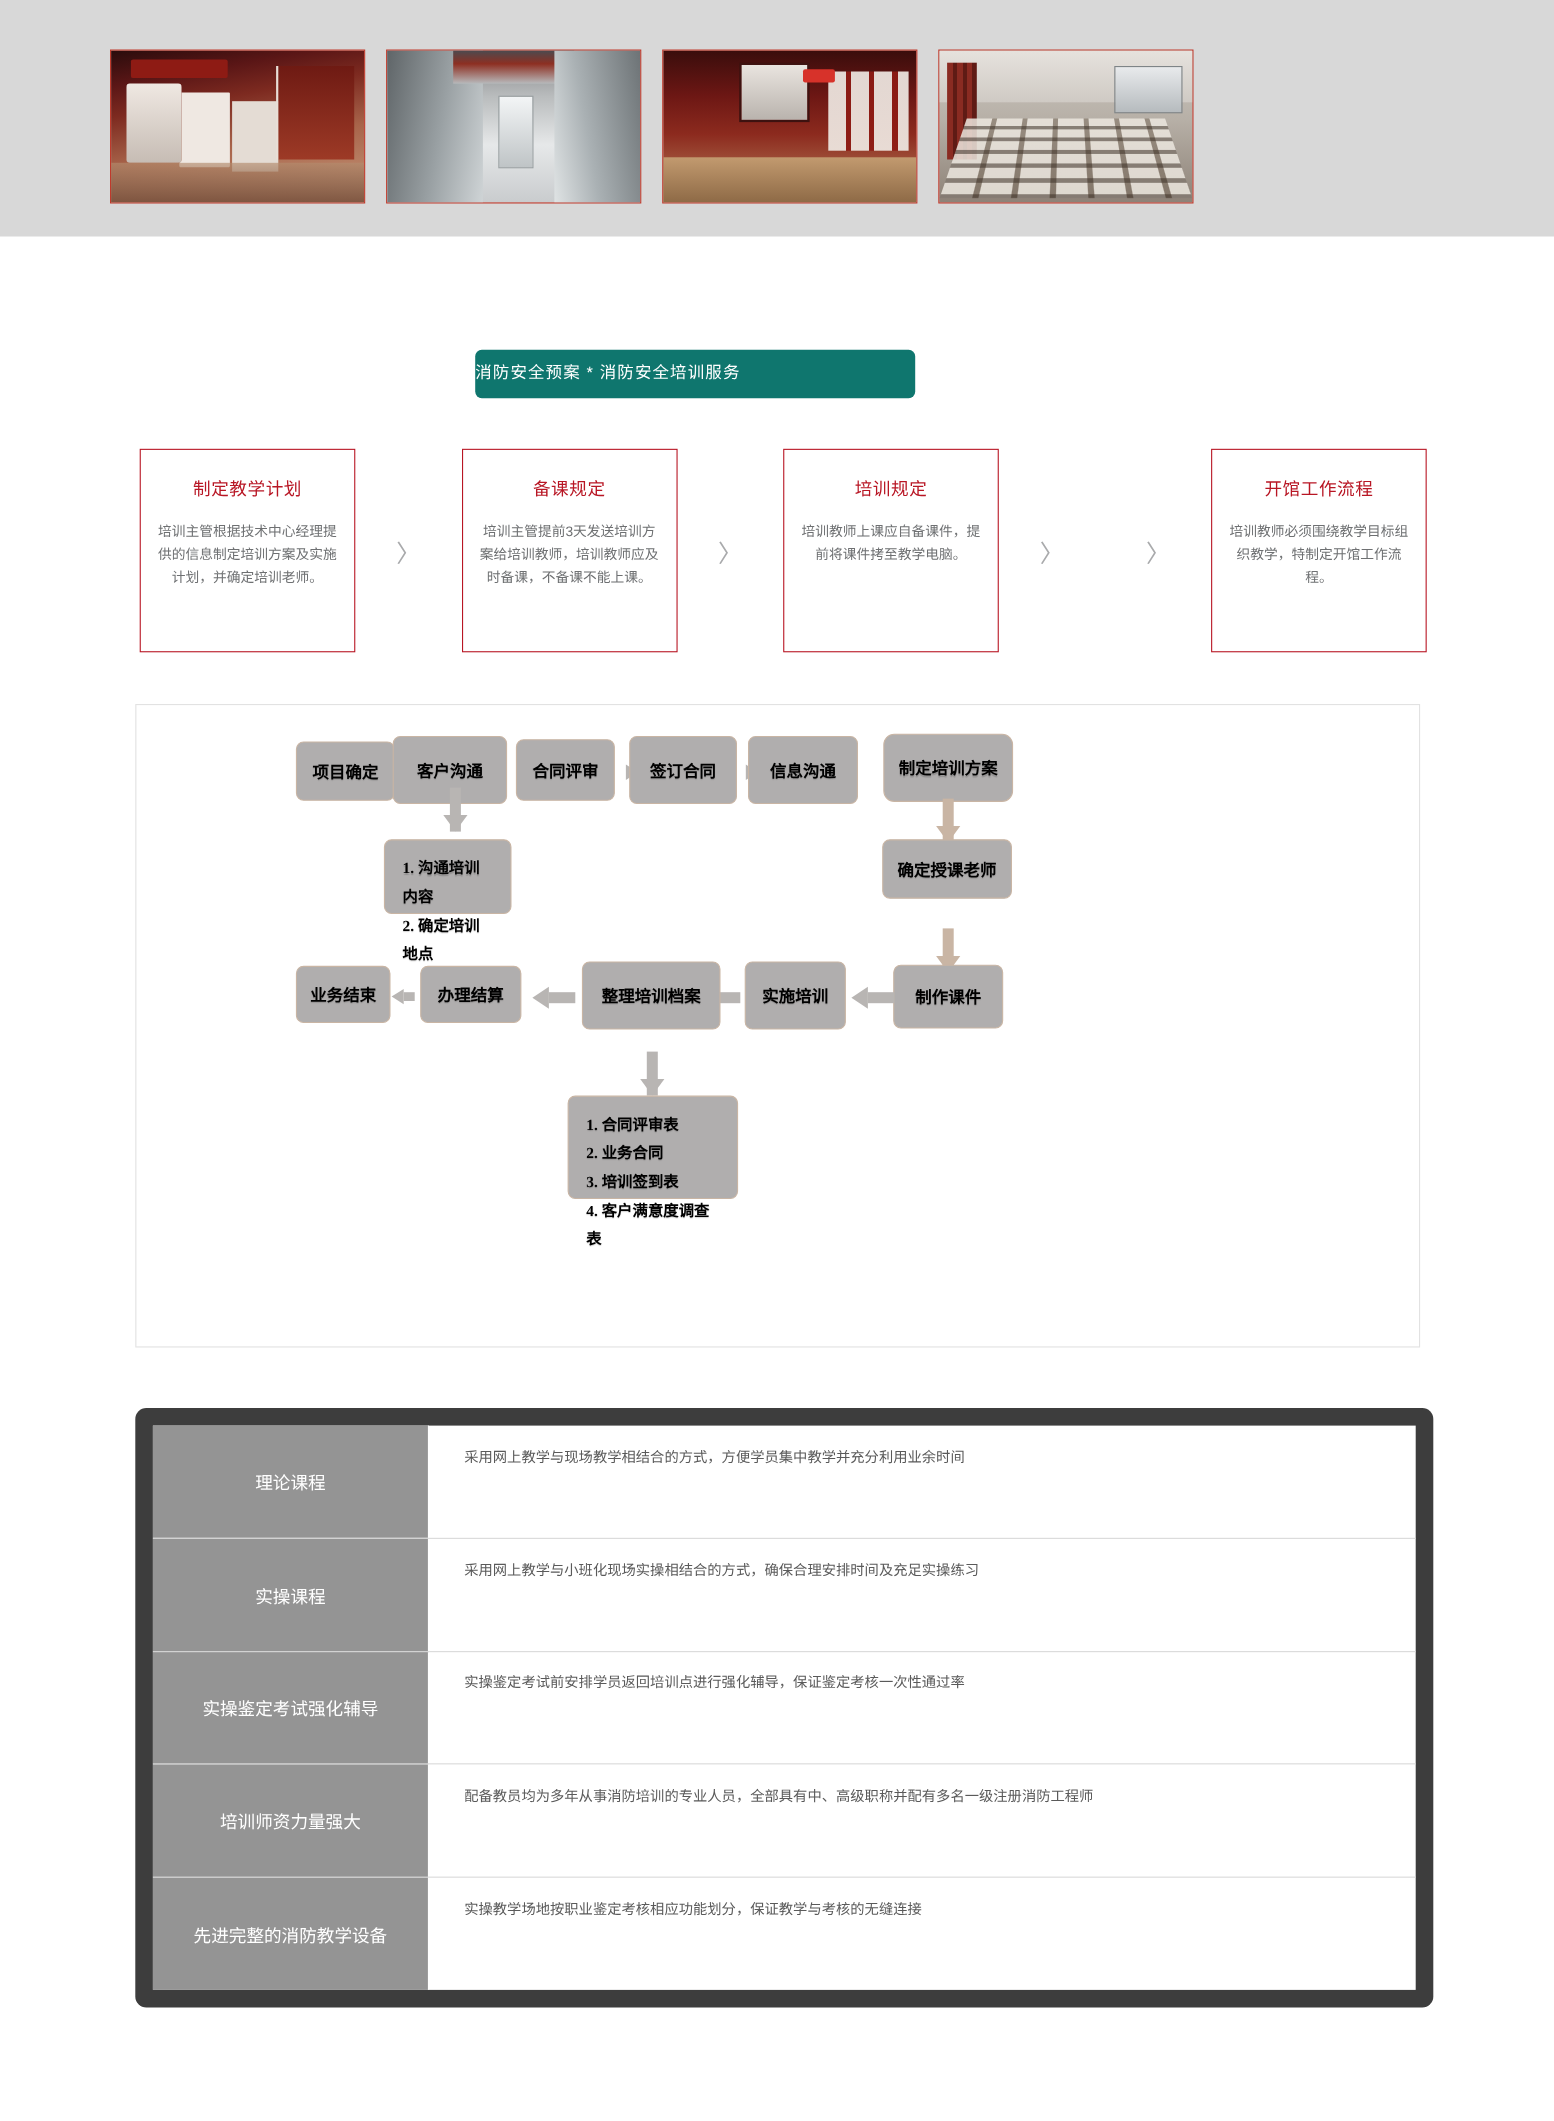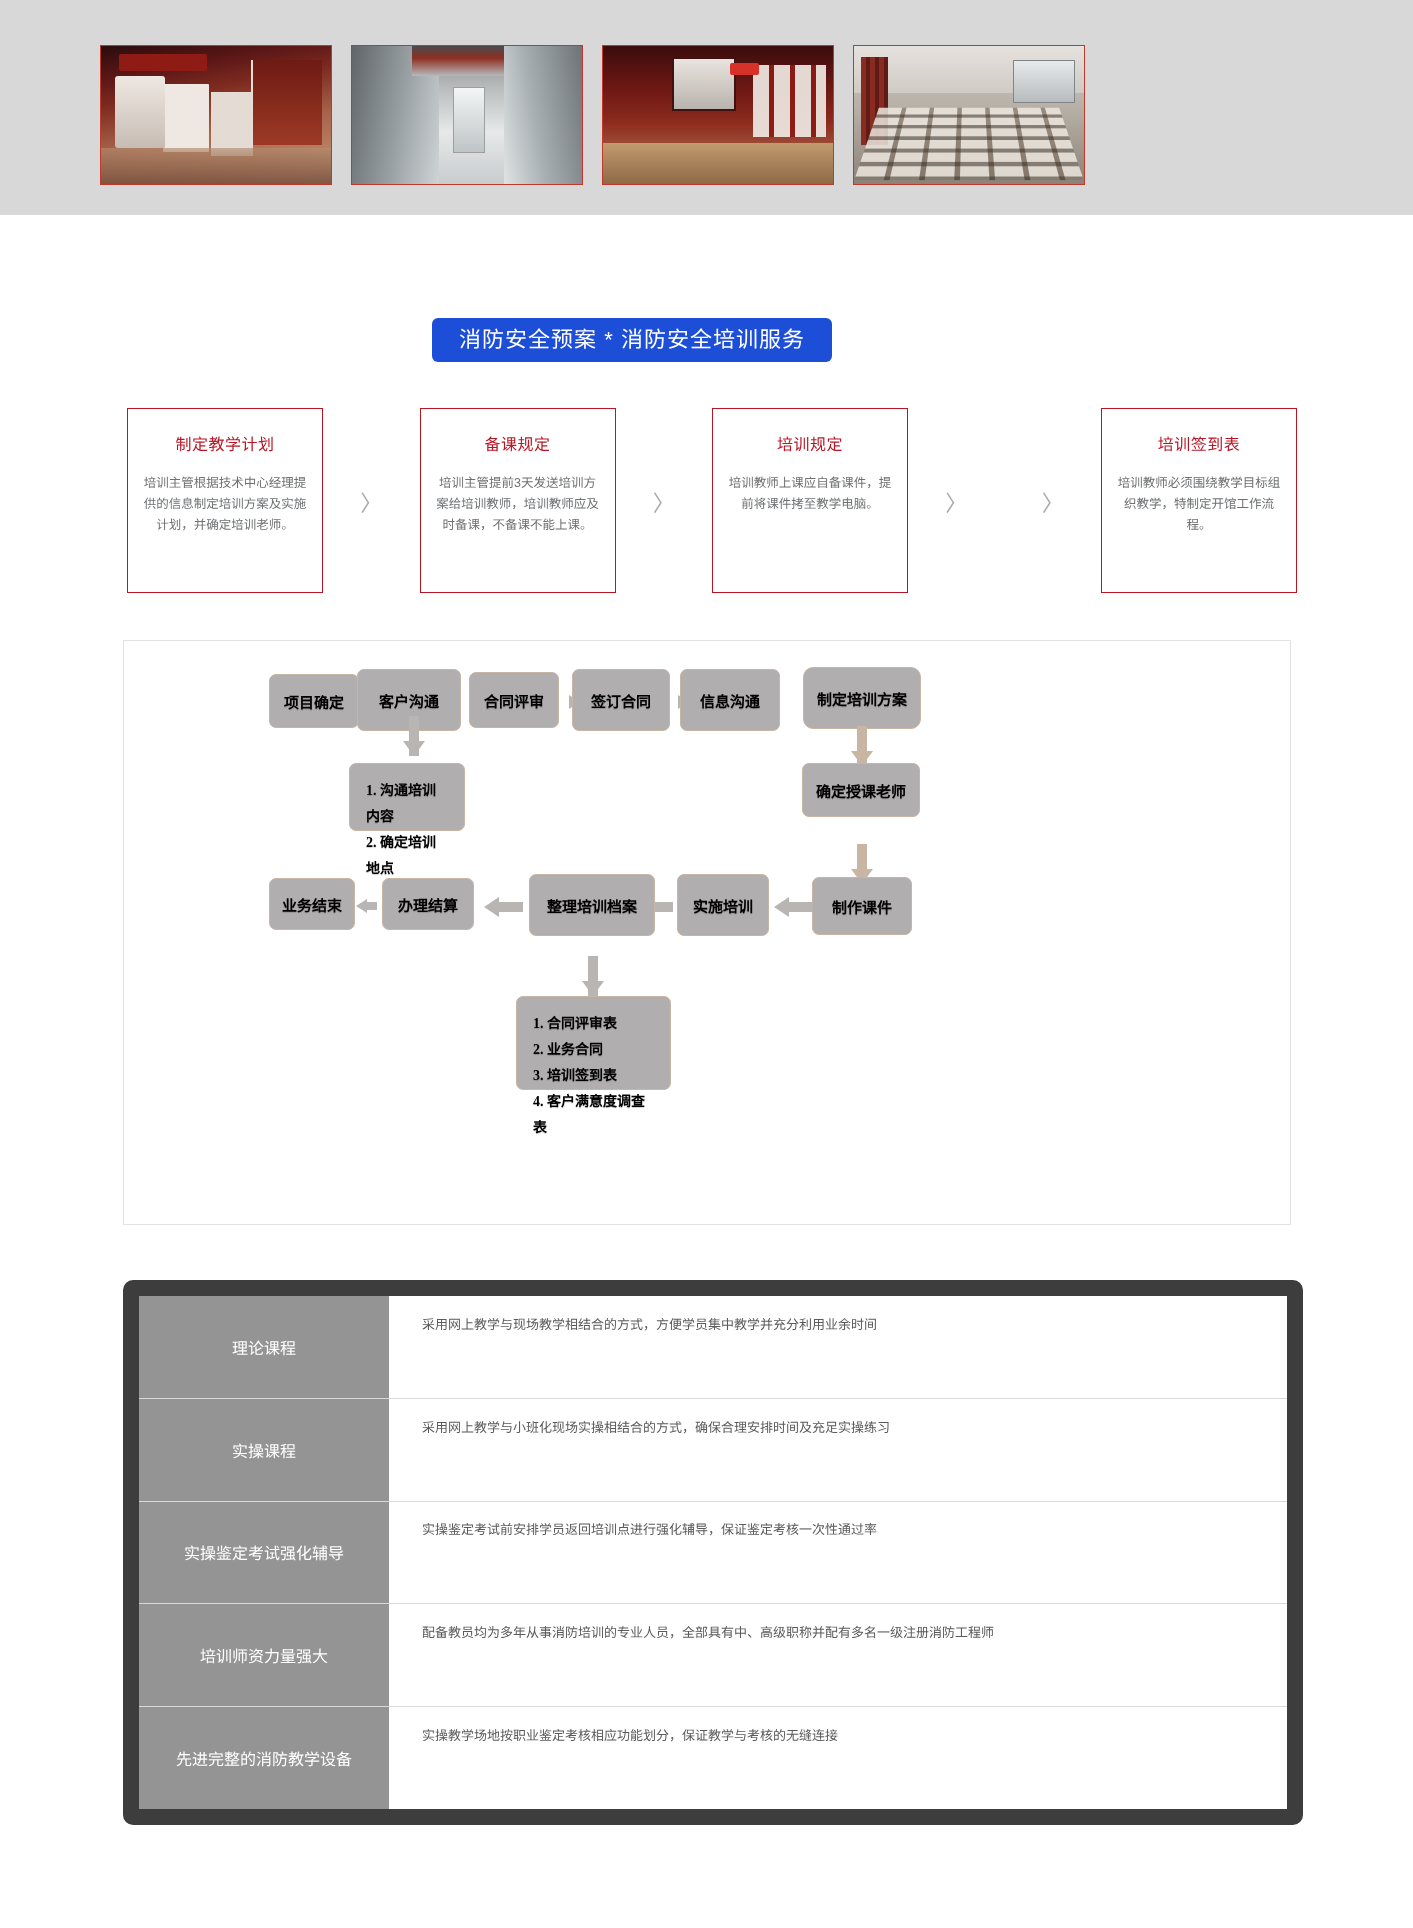--- a/index.html
+++ b/index.html
@@ -136,26 +136,25 @@
     border:1px solid #7e8487;
   }
 
   
   .title-banner {
     position: absolute;
     left: 432px;
     top: 318px;
     width: 400px;
     height: 44px;
-    background: #1d4ed8;
+    background: #0f766e;
     border-radius: 6px;
     color: #ffffff;
-    font-size: 22px;
+    font-size: 15px;
     line-height: 44px;
-    text-align: center;
     letter-spacing: 1px;
     white-space: nowrap;
   }
 
   
   .process-row {
     position: absolute;
     left: 127px;
     top: 408px;
     width: 1170px;
@@ -370,21 +369,21 @@
 
     <div class="proc-box">
       <div class="proc-title">培训规定</div>
       <div class="proc-desc">培训教师上课应自备课件，提前将课件拷至教学电脑。</div>
     </div>
     <div class="proc-arrow">〉</div>
 
     <div class="proc-arrow">〉</div>
 
     <div class="proc-box">
-      <div class="proc-title">培训签到表</div>
+      <div class="proc-title">开馆工作流程</div>
       <div class="proc-desc">培训教师必须围绕教学目标组织教学，特制定开馆工作流程。</div>
     </div>
 
   </div>
 
   <div class="flow-panel">
 
     <div class="node" style="left:145px; top:33px; width:90px; height:54px;">项目确定</div>
     <div class="arr-s" style="left:245px; top:54px;"></div>
 

